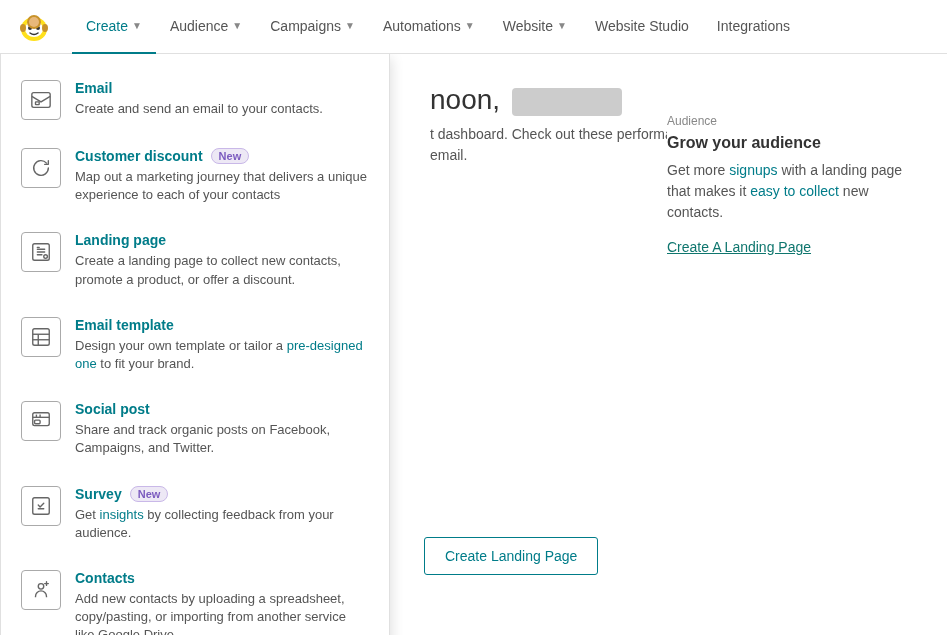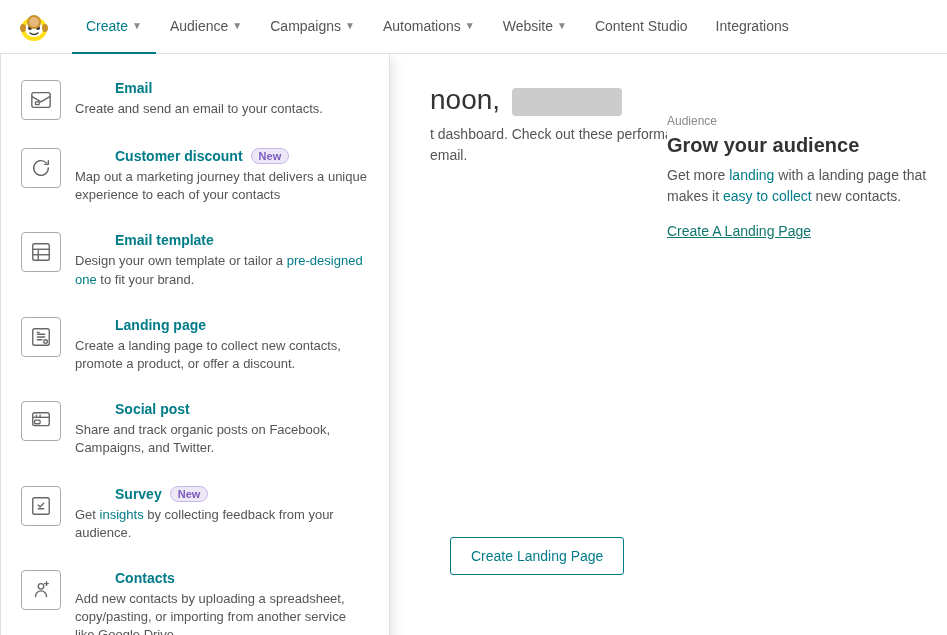--- a/index.html
+++ b/index.html
@@ -97,21 +97,20 @@
     .menu-icon svg {
       width: 22px;
       height: 22px;
     }
     .menu-text {}
     .menu-title-row {
       display: flex;
       align-items: center;
       gap: 8px;
       margin-bottom: 4px;
-      margin-left: 40px;
     }
     .menu-title {
       font-size: 14px;
       font-weight: 600;
       color: #007c89;
     }
     .badge-new {
       background: #ede8f5;
       color: #7c5cbf;
       font-size: 11px;
@@ -170,21 +169,21 @@
       background: #fff;
       padding: 0;
     }
     .audience-label {
       font-size: 12px;
       color: #888;
       margin-bottom: 6px;
       text-transform: none;
     }
     .audience-title {
-      font-size: 20px;
+      font-size: 16px;
       font-weight: 700;
       color: #333;
       margin-bottom: 8px;
     }
     .audience-desc {
       font-size: 14px;
       color: #555;
       line-height: 1.5;
       margin-bottom: 16px;
     }
@@ -195,21 +194,21 @@
       color: #0f766e;
       font-size: 14px;
       text-decoration: underline;
       cursor: pointer;
     }
 
     
     .cta-area {
       position: absolute;
       bottom: 60px;
-      left: 450px;
+      left: 424px;
     }
     .cta-button {
       background: #fff;
       border: 1.5px solid #007c89;
       color: #007c89;
       padding: 10px 20px;
       font-size: 14px;
       cursor: pointer;
       border-radius: 3px;
     }
@@ -258,21 +257,21 @@
     </li>
     <li class="nav-item">
       <span>Automations</span>
       <span class="chevron">▼</span>
     </li>
     <li class="nav-item">
       <span>Website</span>
       <span class="chevron">▼</span>
     </li>
     <li class="nav-item">
-      <span>Content Studio</span>
+      <span>Website Studio</span>
     </li>
     <li class="nav-item">
       <span>Integrations</span>
     </li>
   </ul>
 </nav>
 
 <div class="main-content">
 
   <div class="dropdown-menu">
@@ -299,54 +298,54 @@
           <path d="M20 12a8 8 0 1 1-2-5.3" stroke-linecap="round"></path>
           <path d="M20 4v4h-4" stroke-linecap="round" stroke-linejoin="round"></path>
         </svg>
       </div>
       <div class="menu-text">
         <div class="menu-title-row">
           <span class="menu-title">Customer discount</span>
           <span class="badge-new">New</span>
         </div>
         <div class="menu-desc">Map out a marketing journey that delivers a unique experience to each of your contacts</div>
+      </div>
+    </div>
+
+    <div class="menu-item">
+      <div class="menu-icon">
+        <svg viewBox="0 0 24 24" fill="none" stroke="#666" stroke-width="1.5">
+          <rect x="3" y="3" width="18" height="18" rx="2"></rect>
+          <path d="M8 12h8M8 9h8M8 15h5" stroke-linecap="round"></path>
+          <circle cx="17" cy="17" r="2" fill="none" stroke="#666"></circle>
+          <path d="M8 7h2" stroke-linecap="round"></path>
+        </svg>
+      </div>
+      <div class="menu-text">
+        <div class="menu-title-row">
+          <span class="menu-title">Landing page</span>
+        </div>
+        <div class="menu-desc">Create a landing page to collect new contacts, promote a product, or offer a discount.</div>
       </div>
     </div>
 
     <div class="menu-item">
       <div class="menu-icon">
         <svg viewBox="0 0 24 24" fill="none" stroke="#666" stroke-width="1.5">
           <rect x="3" y="3" width="18" height="18" rx="2"></rect>
           <line x1="3" y1="9" x2="21" y2="9"></line>
           <line x1="3" y1="15" x2="21" y2="15"></line>
           <line x1="9" y1="9" x2="9" y2="21"></line>
         </svg>
       </div>
       <div class="menu-text">
         <div class="menu-title-row">
           <span class="menu-title">Email template</span>
         </div>
         <div class="menu-desc">Design your own template or tailor a <span class="link">pre-designed one</span> to fit your brand.</div>
-      </div>
-    </div>
-
-    <div class="menu-item">
-      <div class="menu-icon">
-        <svg viewBox="0 0 24 24" fill="none" stroke="#666" stroke-width="1.5">
-          <rect x="3" y="3" width="18" height="18" rx="2"></rect>
-          <path d="M8 12h8M8 9h8M8 15h5" stroke-linecap="round"></path>
-          <circle cx="17" cy="17" r="2" fill="none" stroke="#666"></circle>
-          <path d="M8 7h2" stroke-linecap="round"></path>
-        </svg>
-      </div>
-      <div class="menu-text">
-        <div class="menu-title-row">
-          <span class="menu-title">Landing page</span>
-        </div>
-        <div class="menu-desc">Create a landing page to collect new contacts, promote a product, or offer a discount.</div>
       </div>
     </div>
 
     <div class="menu-item">
       <div class="menu-icon">
         <svg viewBox="0 0 24 24" fill="none" stroke="#666" stroke-width="1.5">
           <rect x="3" y="3" width="18" height="14" rx="2"></rect>
           <line x1="3" y1="8" x2="21" y2="8"></line>
           <line x1="7" y1="5" x2="7" y2="8"></line>
           <line x1="11" y1="5" x2="11" y2="8"></line>
@@ -406,21 +405,21 @@
       <div class="sub-text">
         <span>t dashboard. Check out these performance statistics</span><br>
         <span>email.</span>
       </div>
     </div>
 
     <div class="audience-card">
       <div class="audience-label">Audience</div>
       <div class="audience-title">Grow your audience</div>
       <div class="audience-desc">
-        Get more <span class="highlight">landing</span> with a landing page that makes it <span class="highlight">easy to collect</span> new contacts.
+        Get more <span class="highlight">signups</span> with a landing page that makes it <span class="highlight">easy to collect</span> new contacts.
       </div>
       <a class="audience-link">Create A Landing Page</a>
     </div>
 
   </div>
 
   <div class="cta-area">
     <button class="cta-button">Create Landing Page</button>
   </div>
 

